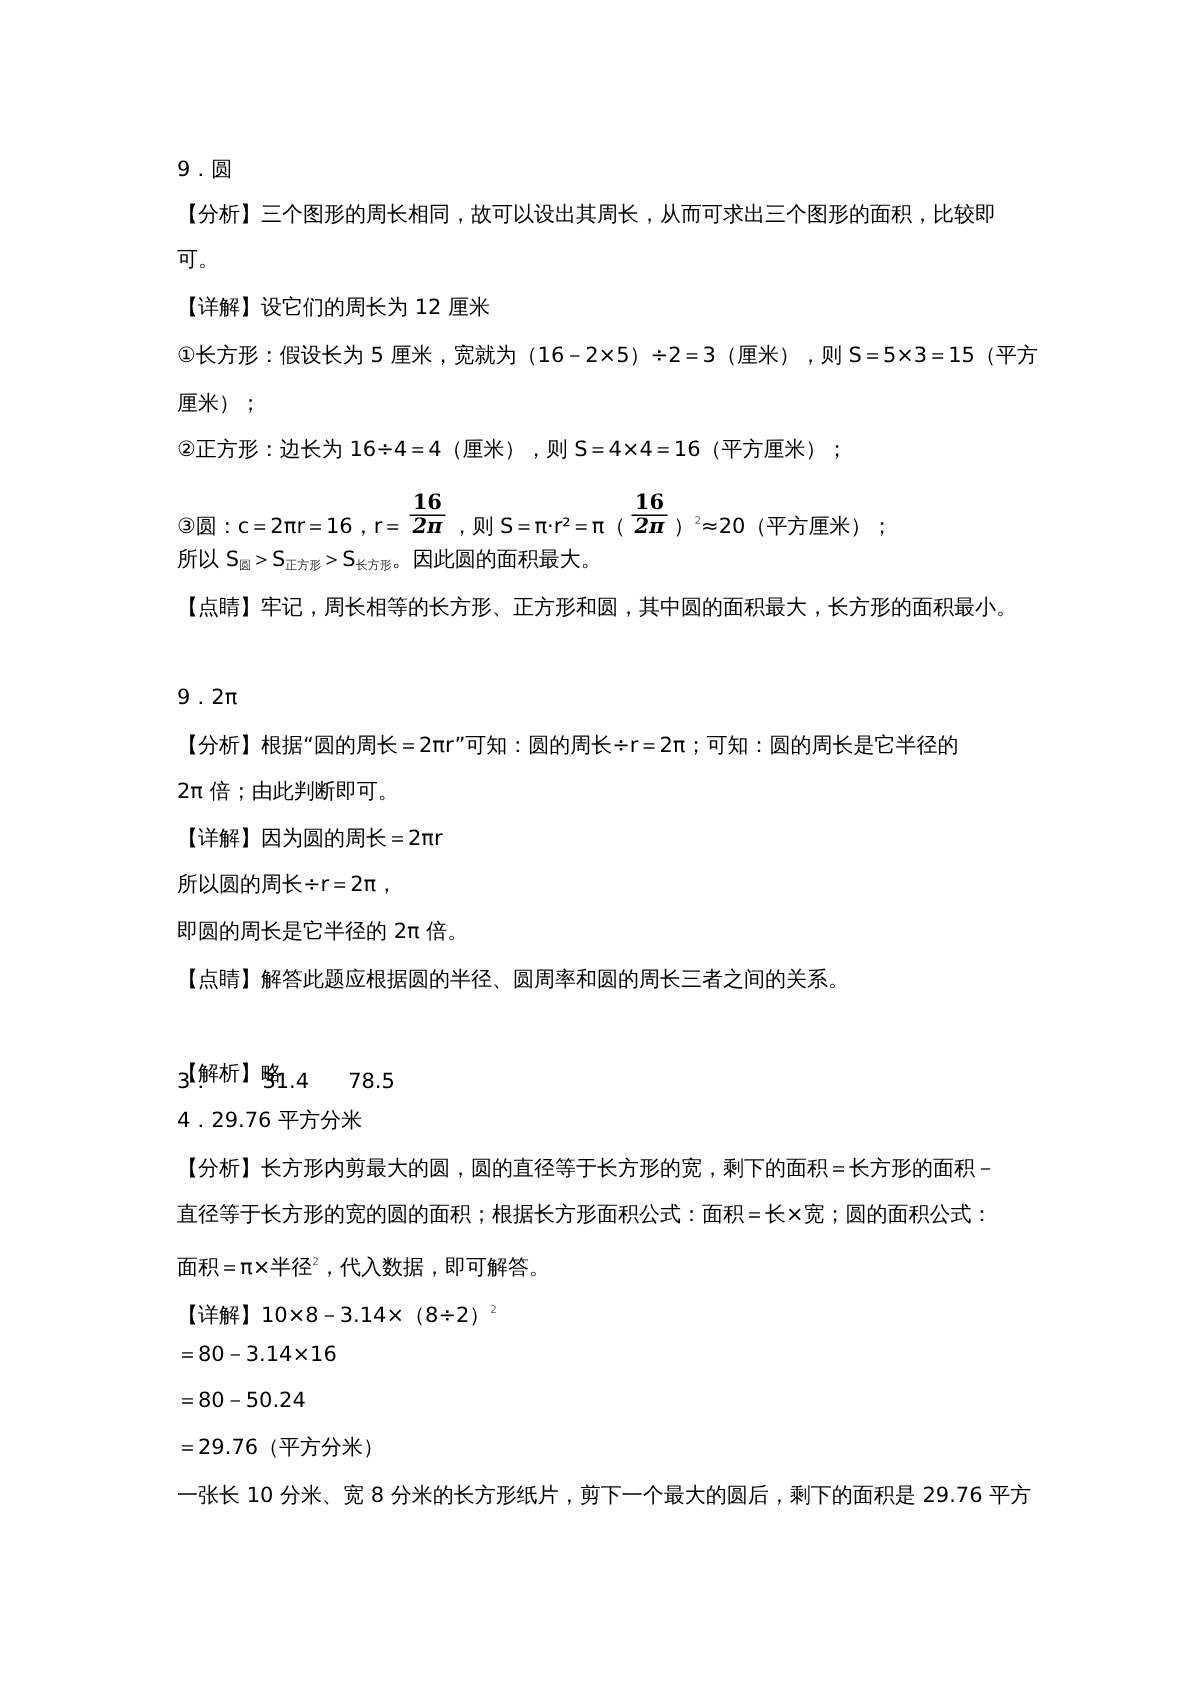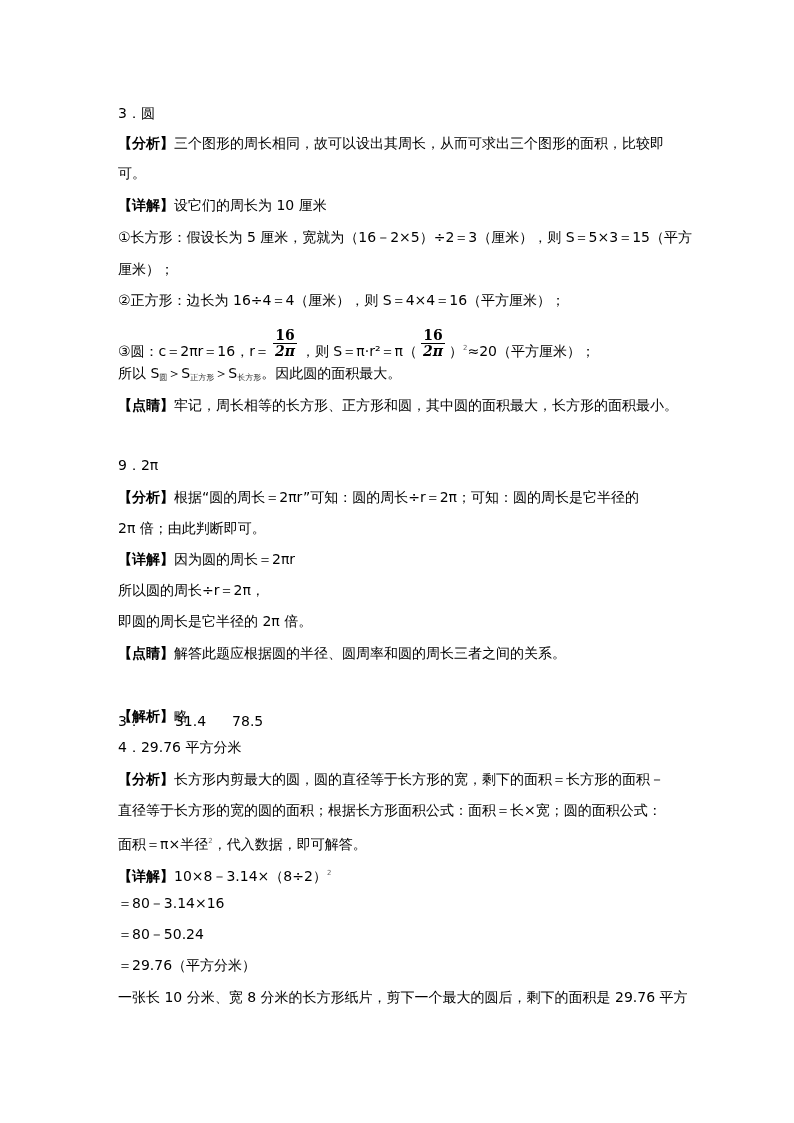--- a/index.html
+++ b/index.html
@@ -1,41 +1,41 @@
 <!DOCTYPE html>
 <html><head>
 <meta charset="utf-8">
 <style>
   html, body { margin: 0; padding: 0; background: #ffffff; }
   body { width: 794px; height: 1123px; position: relative; overflow: hidden;
          font-family: "DejaVu Sans", "Liberation Sans", sans-serif; color: #000; }
   .page { position: absolute; left: 118px; top: 0; width: 570px; }
   .line { position: absolute; left: 0; font-size: 14px; line-height: 18px; white-space: nowrap; }
-  .tag { font-weight: bold; }
+  .tag { font-weight: normal; }
   .frac { display: inline-block; vertical-align: middle; text-align: center;
           font-family: "DejaVu Serif", "Liberation Serif", serif; font-weight: bold; font-size: 14px;
           line-height: 15px; margin: 0 4px; position: relative; top: -8px; }
   .frac .num { display: block; border-bottom: 1.5px solid #000; padding: 0 2px; }
   .frac .den { display: block; font-style: italic; padding: 0 2px; }
   sub.small { font-size: 8px; color: #333; vertical-align: -2px; }
   sup.small { font-size: 7px; color: #666; vertical-align: 6px; }
   .gap { display: inline-block; }
 </style>
 </head>
 <body>
 
 <div class="page">
 
-  <div class="line" style="top:104px">3．圆</div>
+  <div class="line" style="top:104px">9．圆</div>
   <div class="line" style="top:134px">
     <span class="tag">【分析】</span><span>三个图形的周长相同，故可以设出其周长，从而可求出三个图形的面积，比较即</span>
   </div>
   <div class="line" style="top:164px">可。</div>
   <div class="line" style="top:196px">
-    <span class="tag">【详解】</span><span>设它们的周长为 10 厘米</span>
+    <span class="tag">【详解】</span><span>设它们的周长为 12 厘米</span>
   </div>
   <div class="line" style="top:228px">①长方形：假设长为 5 厘米，宽就为（16－2×5）÷2＝3（厘米），则 S＝5×3＝15（平方</div>
   <div class="line" style="top:260px">厘米）；</div>
   <div class="line" style="top:291px">②正方形：边长为 16÷4＝4（厘米），则 S＝4×4＝16（平方厘米）；</div>
   <div class="line" style="top:336px">
     <span>③圆：c＝2πr＝16，r＝</span><span class="frac"><span class="num">16</span><span class="den">2π</span></span><span>，则 S＝π·r²＝π（</span><span class="frac"><span class="num">16</span><span class="den">2π</span></span><span>）</span><sup class="small">2</sup><span>≈20（平方厘米）；</span>
   </div>
   <div class="line" style="top:364px">
     <span>所以 S</span><sub class="small">圆</sub><span>＞S</span><sub class="small">正方形</sub><span>＞S</span><sub class="small">长方形</sub><span>。因此圆的面积最大。</span>
   </div>

